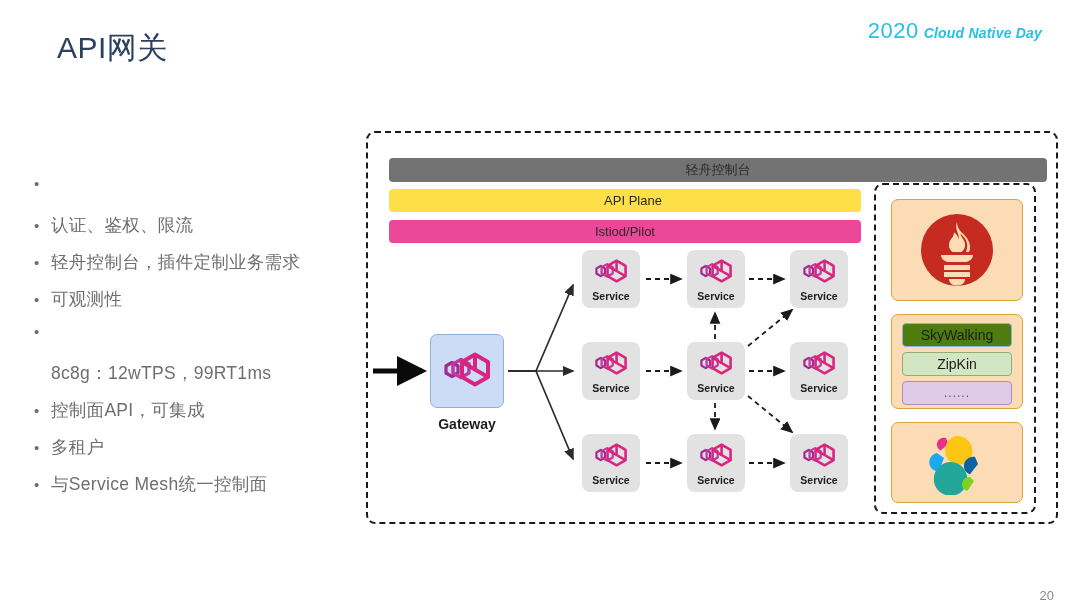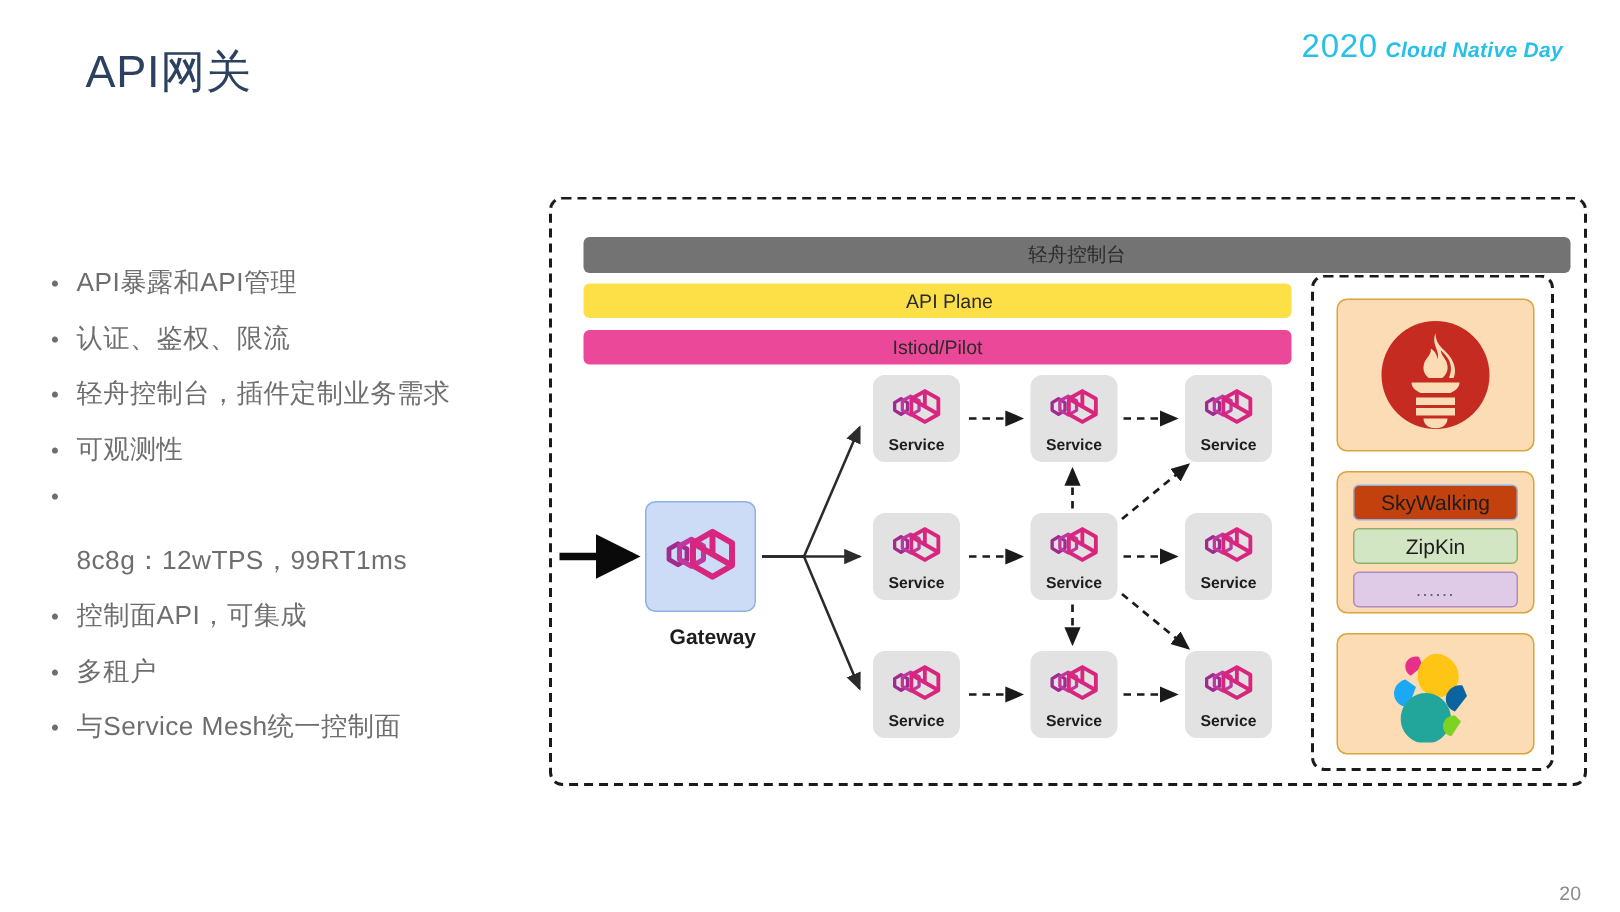--- a/index.html
+++ b/index.html
@@ -59,21 +59,21 @@
   #band-istiod  { left: 21px; top: 87px; width: 472px; height: 23px; background: #ec4899; }
 
   
   #gateway-node { position: absolute; left: 62px; top: 201px; width: 74px; }
   #gateway-box {
     width: 74px; height: 74px; background: #ccdcf7;
     border: 1px solid #8fb1de; border-radius: 7px;
     display: flex; align-items: center; justify-content: center;
   }
   #gateway-label {
-    text-align: right; margin-top: 8px;
+    text-align: center; margin-top: 8px;
     font-size: 14px; font-weight: bold; color: #1d1d1d;
   }
 
   
   .svc {
     position: absolute; width: 58px; height: 58px;
     background: #e2e2e2; border-radius: 8px;
     display: flex; flex-direction: column;
     align-items: center; justify-content: center;
   }
@@ -96,21 +96,21 @@
   #obs-card-prometheus { top: 14px; height: 102px; }
   #obs-card-tracing   { top: 129px; height: 95px; padding: 8px 10px; }
   #obs-card-elastic   { top: 237px; height: 81px; }
   .obs-card.center { display: flex; align-items: center; justify-content: center; }
   .chip {
     height: 24px; border-radius: 4px; margin-bottom: 5px;
     display: flex; align-items: center; justify-content: center;
     font-size: 14px; color: #1d1d1d;
   }
   .chip.last { margin-bottom: 0; }
-  .chip-blue   { background: #c2410c; border: 1px solid #8fb1de; }
+  .chip-blue   { background: #4d7c0f; border: 1px solid #8fb1de; }
   .chip-green  { background: #d3e6c4; border: 1px solid #8fb06e; }
   .chip-purple { background: #dfcbe8; border: 1px solid #ae8cc0; }
   .chip-purple .dots { letter-spacing: 1px; font-size: 12px; color: #5a5a6a; }
 
   
   #arrows { position: absolute; left: 0; top: 0; width: 692px; height: 393px; pointer-events: none; }
 
   
   #page-number {
     position: absolute; right: 26px; bottom: 5px;
@@ -126,21 +126,20 @@
 
   <div id="brand">
     <div class="brand-line1">
       <span class="brand-year">2020</span><span class="brand-en">Cloud Native Day</span>
     </div>
   </div>
 
   <div id="bullets">
     <div class="bullet-row">
       <span class="bullet-dot">•</span>
-      <span class="bullet-text">API暴露和API管理</span>
     </div>
     <div class="bullet-row">
       <span class="bullet-dot">•</span>
       <span class="bullet-text">认证、鉴权、限流</span>
     </div>
     <div class="bullet-row">
       <span class="bullet-dot">•</span>
       <span class="bullet-text">轻舟控制台，插件定制业务需求</span>
     </div>
     <div class="bullet-row">

